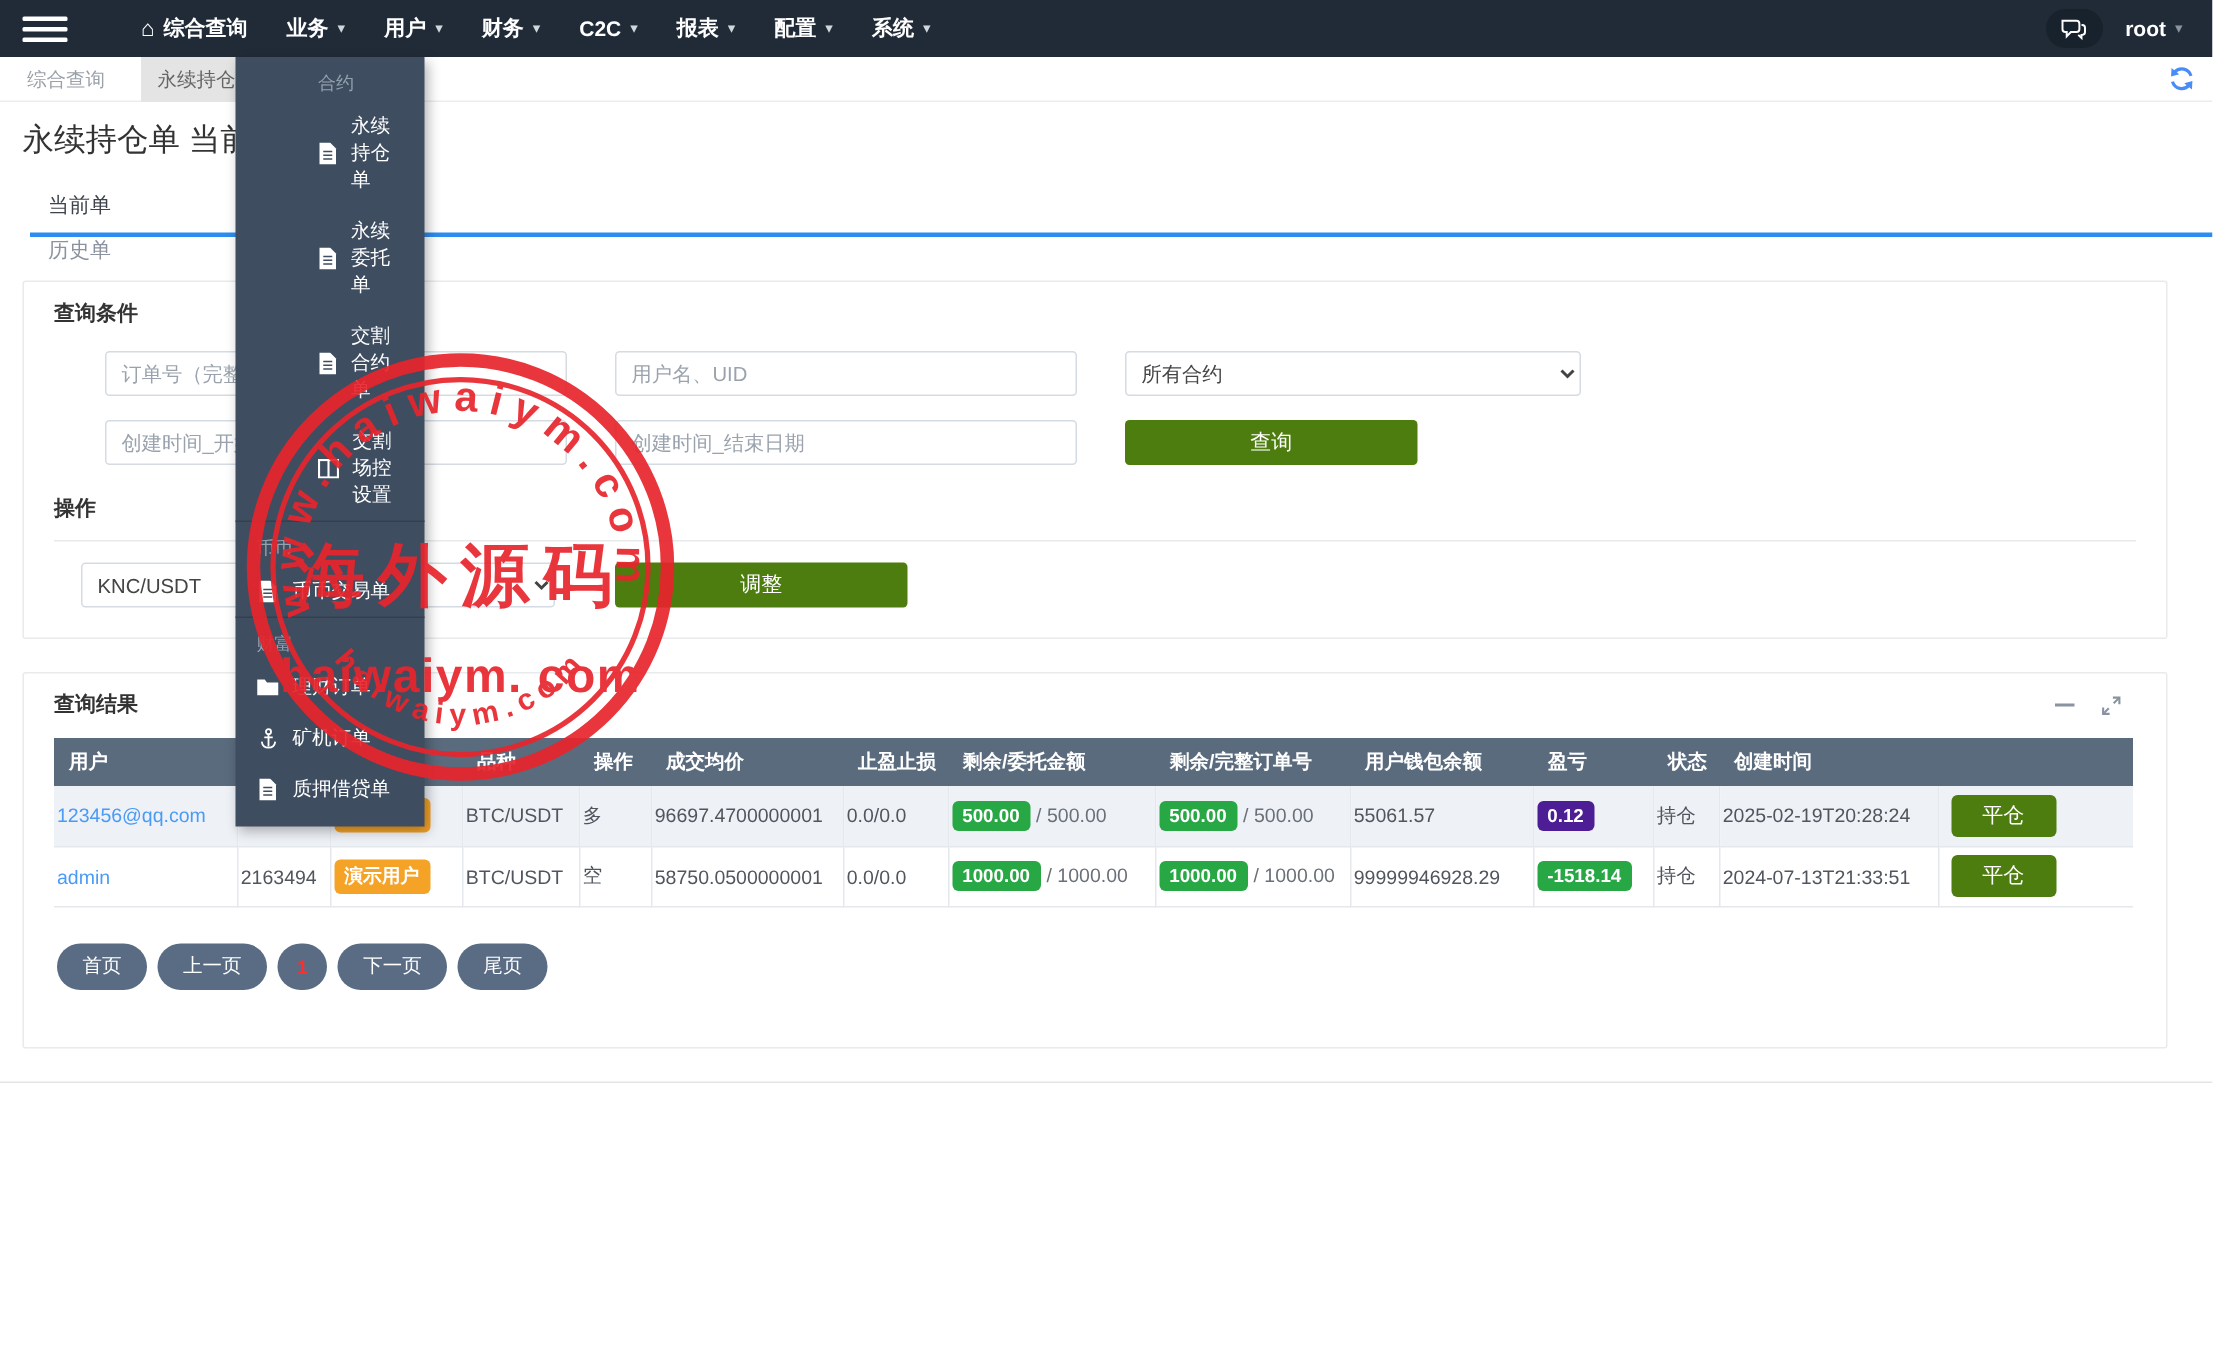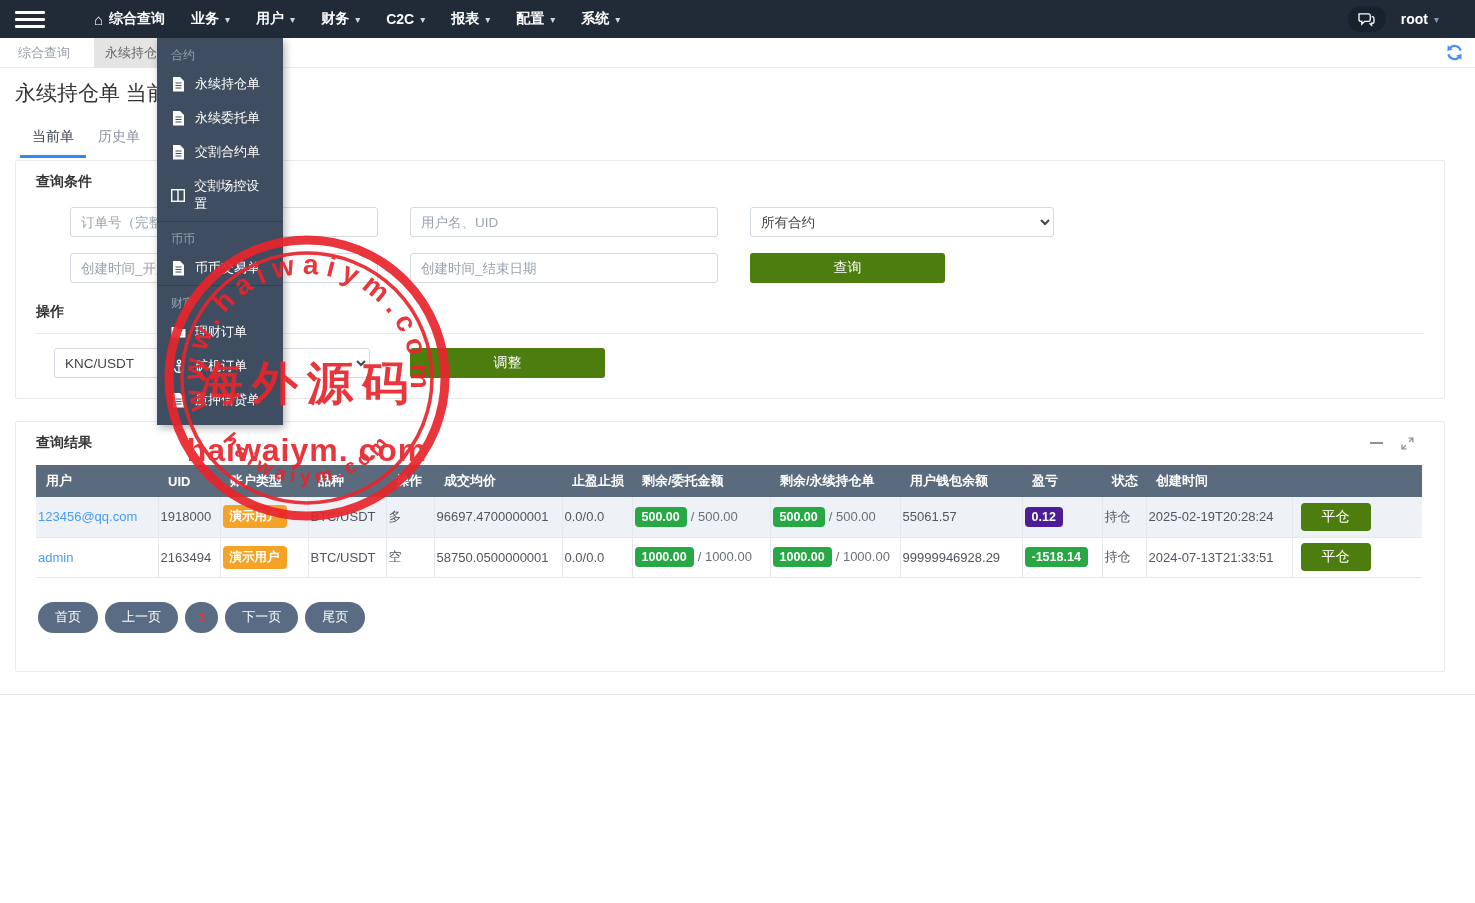--- a/index.html
+++ b/index.html
@@ -8,34 +8,34 @@
 
   
   .navbar { height:38px; background:#212b38; display:flex; align-items:center; color:#fff; }
   .hamburger { width:30px; margin-left:15px; cursor:pointer; }
   .hamburger div { height:3px; background:#fff; border-radius:1px; margin:4px 0; }
   .nav-links { display:flex; margin-left:36px; height:38px; }
   .nav-link { color:#fff; font-size:14px; font-weight:bold; padding:0 13px; text-decoration:none;
     display:flex; align-items:center; gap:6px; }
   .home-glyph { font-size:15px; line-height:1; }
   .caret { font-size:10px; color:#cfd6dd; }
-  .nav-right { margin-left:auto; display:flex; align-items:center; gap:15px; margin-right:36px; }
+  .nav-right { margin-left:auto; display:flex; align-items:center; gap:15px; margin-right:20px; }
   .chat-btn { width:38px; height:26px; background:#18222d; border-radius:14px; display:flex;
     align-items:center; justify-content:center; cursor:pointer; }
   .user-menu { display:flex; align-items:center; gap:6px; font-size:14px; font-weight:bold; cursor:pointer; }
 
   
   .crumb-bar { height:30px; background:#fff; border-bottom:1px solid #ededed; display:flex; align-items:center; }
   .crumb { color:#9aa1a9; font-size:13px; margin-left:18px; cursor:pointer; }
   .crumb.active { background:#e4e4e4; color:#666; height:30px; line-height:30px; padding:0 11px; margin-left:24px; }
   .refresh-btn { margin-left:auto; margin-right:12px; cursor:pointer; display:flex; }
 
   
   .page-title { font-size:21px; font-weight:400; color:#333; margin:11px 0 0 15px; }
-  .tabs { display:flex; margin:21px 0 0 20px; }
+  .tabs { display:flex; margin:21px 0 0 20px;flex-direction:column; }
   .tab { font-size:14px; color:#8b93a0; padding:0 12px 9px; cursor:pointer; }
   .tab.active { color:#3d434d; border-bottom:3px solid #2d8cf0; }
 
   
   .panel { width:1430px; margin:2px 0 0 15px; border:1px solid #e8eaec; border-radius:2px;
     padding:12px 20px 20px; background:#fff; }
   .panel.results { margin-top:22px; padding-bottom:38px; }
   .sec-title { font-size:14px; font-weight:bold; color:#333; }
   .form-row { display:flex; margin:16px 0 0 34px; }
   input.fi { width:308px; height:30px; margin-right:32px; border:1px solid #d5dbe2; border-radius:3px;
@@ -78,21 +78,21 @@
   .pill { height:31px; border-radius:16px; background:#5a6c84; color:#fff; border:none;
     font-size:13px; padding:0 17px; margin-right:7px; cursor:pointer; }
   .pill.current { padding:0 13px; color:#ff2e2e; font-weight:bold; }
 
   .footer-line { border-top:1px solid #e4e4e4; margin-top:22px; }
 
   
   .dropdown { position:absolute; left:157px; top:38px; width:126px; background:#3e4d60; z-index:40;
     box-shadow:2px 3px 8px rgba(0,0,0,.3); padding-bottom:8px; }
   .dd-section { border-top:1px solid #33404e; }
-  .dd-section:first-child { border-top:none; }
+  .dd-section:first-child { border-top:none;padding-left:41px; }
   .dd-title { color:#94a1af; font-size:12px; padding:9px 14px 3px; }
   .dd-item { display:flex; align-items:center; gap:9px; padding:8px 14px; color:#fff; font-size:13px; cursor:pointer; }
   .dd-icon { display:flex; width:15px; justify-content:center; }
 
   
   .watermark { position:absolute; left:147px; top:218px; z-index:100; pointer-events:none; opacity:.92; }
 </style>
 </head>
 <body>
 
@@ -236,21 +236,21 @@
     <thead>
       <tr>
         <th>用户</th>
         <th>UID</th>
         <th>账户类型</th>
         <th>品种</th>
         <th>操作</th>
         <th>成交均价</th>
         <th>止盈止损</th>
         <th>剩余/委托金额</th>
-        <th>剩余/永续持仓单</th>
+        <th>剩余/完整订单号</th>
         <th>用户钱包余额</th>
         <th>盈亏</th>
         <th>状态</th>
         <th>创建时间</th>
         <th></th>
       </tr>
     </thead>
     <tbody>
       <tr class="odd">
         <td><a class="cell-link">123456@qq.com</a></td>

